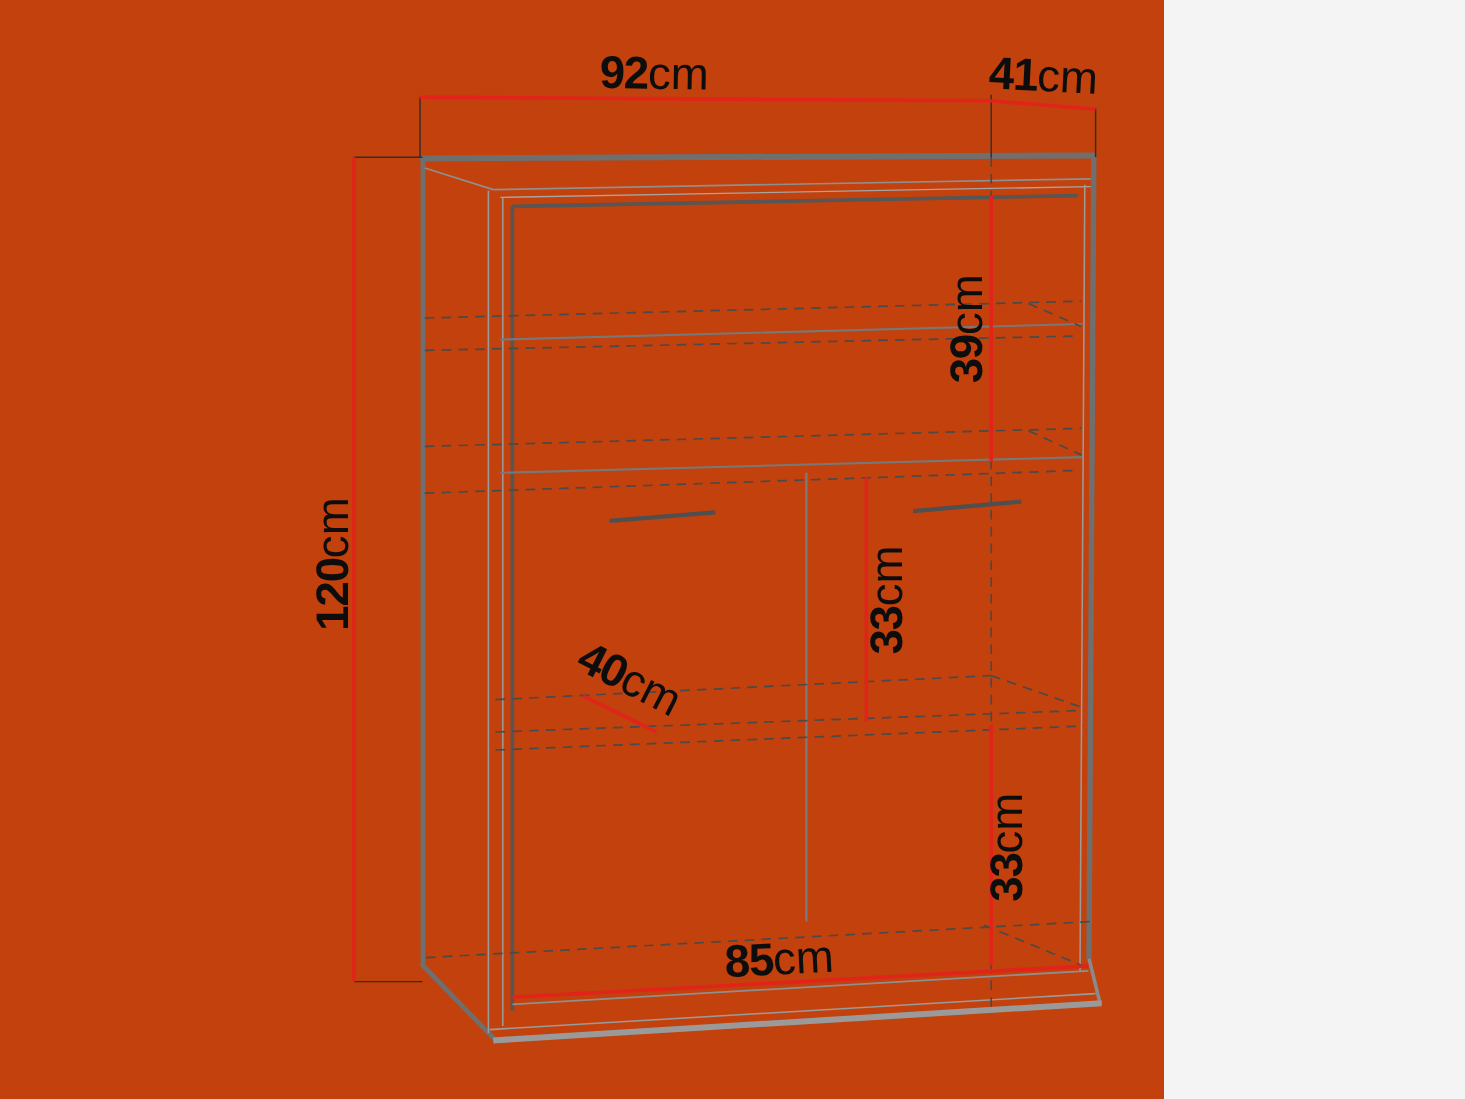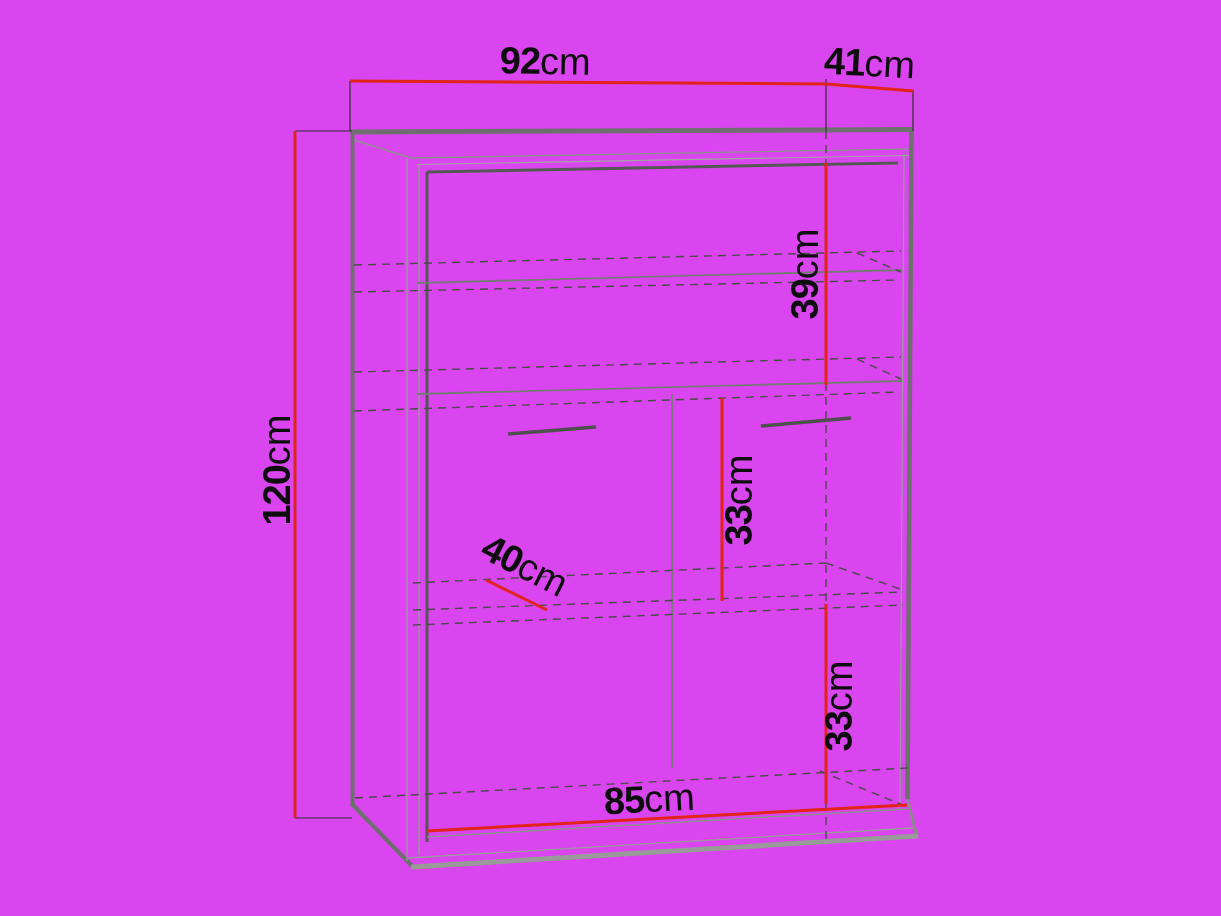--- a/index.html
+++ b/index.html
@@ -1,18 +1,18 @@
 <!DOCTYPE html>
 <html><head>
 <meta charset="utf-8">
 <style>
   html,body{margin:0;padding:0;background:#f4f4f4;}
   .stage{
-    width:1221px;height:916px;
-    background:#d946ef;
+    width:970px;height:916px;
+    background:#c2410c;
     position:relative;
     overflow:hidden;
     font-family:"Liberation Sans", sans-serif;
   }
   svg{display:block;}
   .dim{
     font-family:"Liberation Sans", sans-serif;
     font-size:38px;
     fill:#0d0d0d;
     text-anchor:middle;

